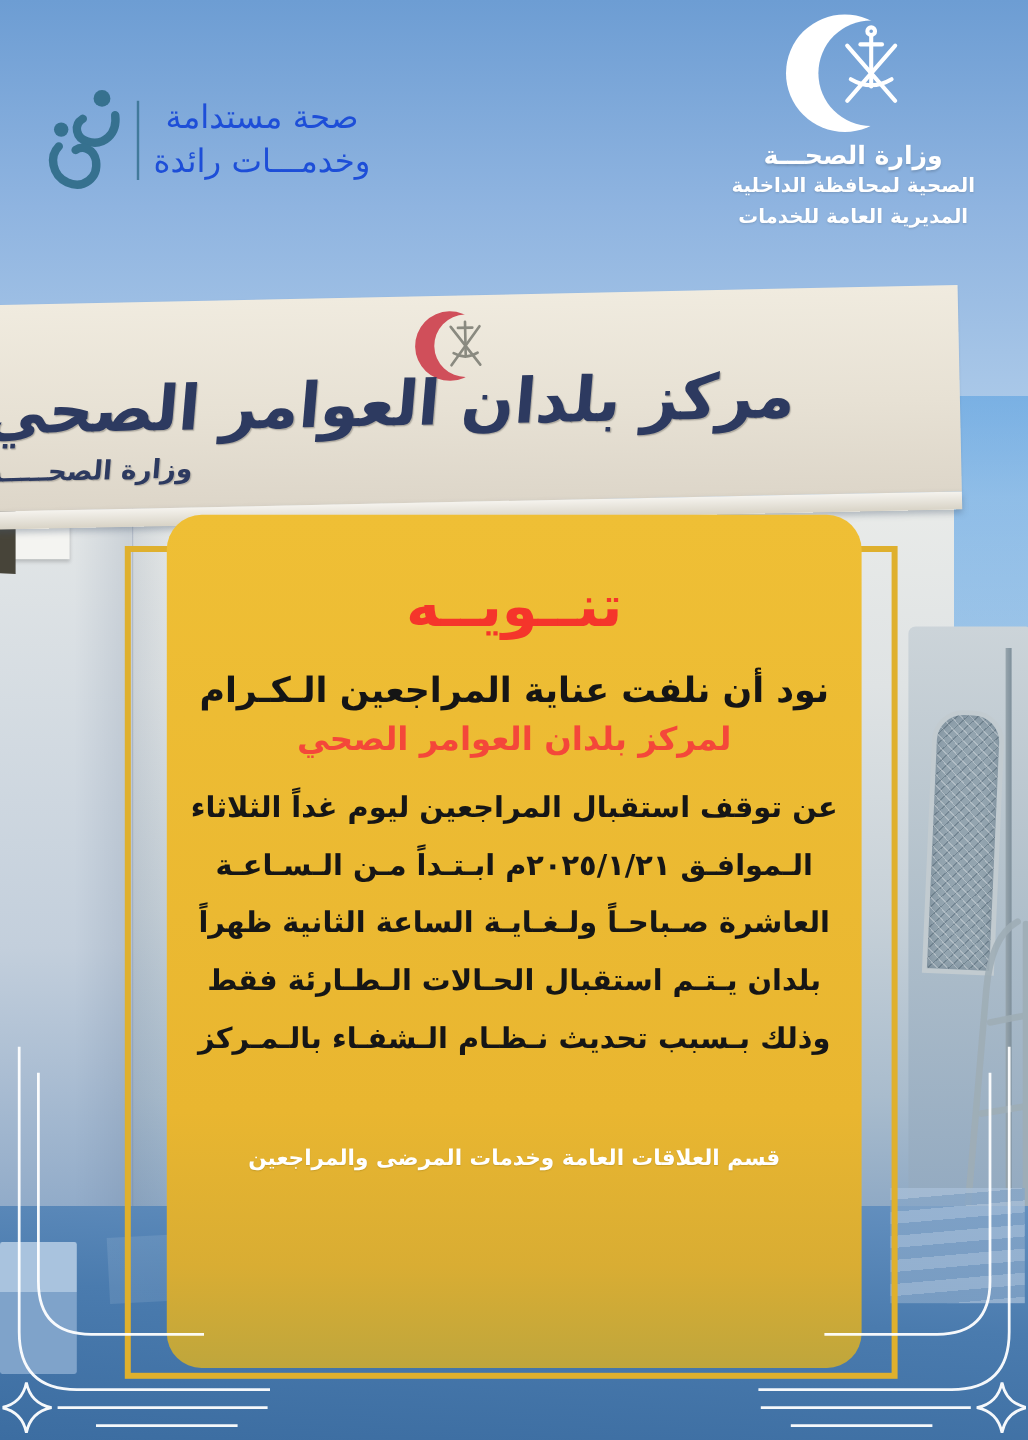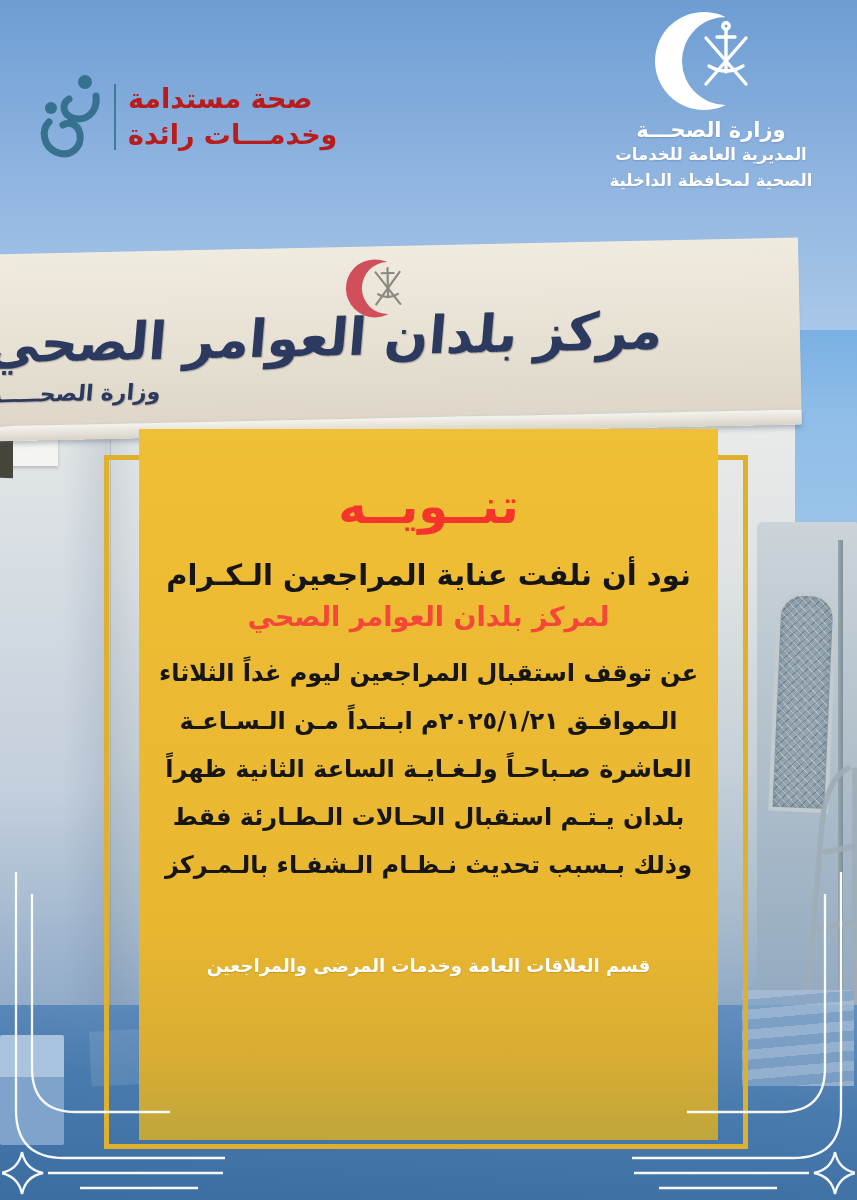--- a/index.html
+++ b/index.html
@@ -58,32 +58,32 @@
   .sign-name{position:absolute;left:0;top:62px;width:100%;
     font-size:52px;font-weight:bold;color:#2d3a60;white-space:nowrap;
     transform:skewX(-6deg);text-shadow:1px 1px 1px rgba(0,0,0,.25);line-height:1.1;}
   .sign-moh{position:absolute;left:0;top:128px;width:100%;
     font-size:22px;font-weight:bold;color:#2d3a60;letter-spacing:1px;
     transform:skewX(-6deg);text-shadow:1px 1px 1px rgba(0,0,0,.2);}
 
   
   .slogan{left:38px;top:72px;z-index:8;display:flex;align-items:center;gap:12px;direction:ltr;}
   .slogan-divider{width:2px;height:66px;background:#36718f;opacity:.85;}
-  .slogan-text{direction:rtl;text-align:left;color:#b91c1c;font-weight:bold;
+  .slogan-text{direction:rtl;text-align:center;color:#1d4ed8;font-weight:normal;
     font-size:27px;line-height:1.35;white-space:nowrap;}
   .ministry{right:16px;top:10px;width:260px;z-index:8;text-align:center;color:#fff;direction:rtl;}
   .ministry-name{font-size:21px;font-weight:bold;margin-top:2px;text-shadow:0 1px 2px rgba(0,0,0,.15);}
   .ministry-sub{font-size:16.5px;font-weight:bold;line-height:1.55;text-shadow:0 1px 2px rgba(0,0,0,.15);}
 
   
   .frame-outline{left:104px;top:455px;width:634px;height:684px;z-index:5;
     border:5px solid #dfb02d;}
   .notice-box{left:139px;top:429px;width:579px;height:711px;z-index:6;overflow:hidden;
     background:linear-gradient(180deg,#efbf35 0%,#e9b630 70%,#d9ad33 88%,#bfa63c 100%);
-    direction:rtl;text-align:center;display:flex;flex-direction:column;align-items:center;}
+    direction:rtl;text-align:center;display:flex;flex-direction:column;align-items:center;border-radius:29px;}
   .notice-title{margin-top:50px;font-size:48px;font-weight:bold;color:#f5352b;line-height:1.15;white-space:nowrap;}
   .notice-heading{margin-top:24px;font-size:29px;font-weight:bold;color:#151515;white-space:nowrap;line-height:1.2;}
   .notice-subheading{margin-top:8px;font-size:27px;font-weight:bold;color:#f4473a;white-space:nowrap;line-height:1.2;}
   .notice-body{margin-top:16px;font-size:24px;font-weight:bold;color:#161616;}
   .notice-body .bline{white-space:nowrap;line-height:2.0;}
   .notice-thanks{margin-top:28px;font-size:26px;font-weight:bold;color:#161616;white-space:nowrap;}
   .notice-footer{margin-top:66px;color:#fff;}
   .footer-dept{font-size:18px;font-weight:bold;white-space:nowrap;text-shadow:0 1px 1px rgba(120,90,0,.25);}
   .footer-handle{margin-top:10px;font-size:27px;font-weight:bold;direction:ltr;letter-spacing:.5px;
     text-shadow:0 1px 1px rgba(120,90,0,.25);}
@@ -176,22 +176,22 @@
       <g stroke="#ffffff" stroke-width="3.4" fill="none" stroke-linecap="round">
         <path d="M56,28 L96,74"></path>
         <path d="M96,28 L56,74"></path>
         <path d="M76,20 L76,62"></path>
         <path d="M67,27 L85,27"></path>
         <circle cx="76" cy="16" r="3.2"></circle>
         <path d="M59,56 Q76,66 93,56"></path>
       </g>
     </svg>
     <div class="ministry-name">وزارة الصحـــة</div>
+    <div class="ministry-sub">الصحية لمحافظة الداخلية</div>
     <div class="ministry-sub">المديرية العامة للخدمات</div>
-    <div class="ministry-sub">الصحية لمحافظة الداخلية</div>
   </div>
 
   <div class="abs frame-outline"></div>
   <div class="abs notice-box">
     <div class="notice-title">تنــويــه</div>
     <div class="notice-heading">نود أن نلفت عناية المراجعين الـكـرام</div>
     <div class="notice-subheading">لمركز بلدان العوامر الصحي</div>
     <div class="notice-body">
       <div class="bline">عن توقف استقبال المراجعين ليوم غداً الثلاثاء</div>
       <div class="bline">الـموافـق  ٢٠٢٥/١/٢١م  ابـتـداً مـن الـسـاعـة</div>

